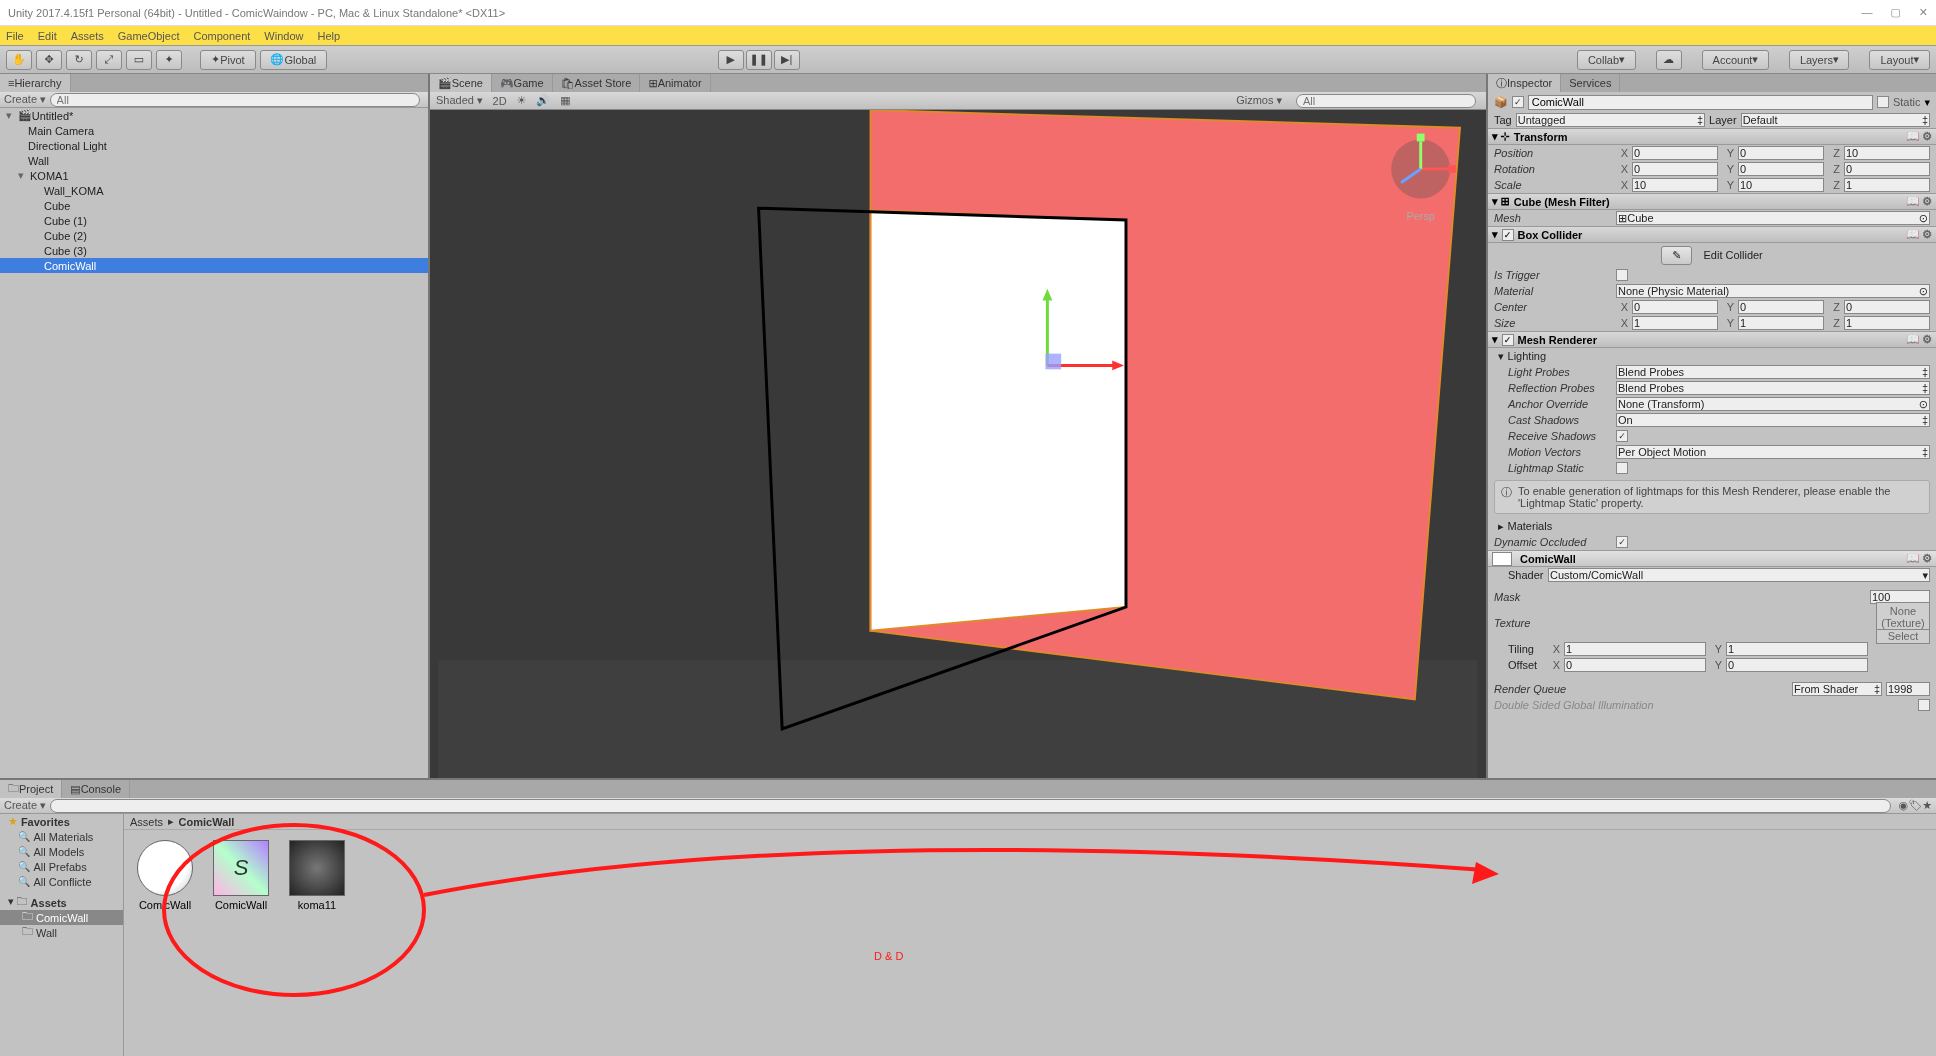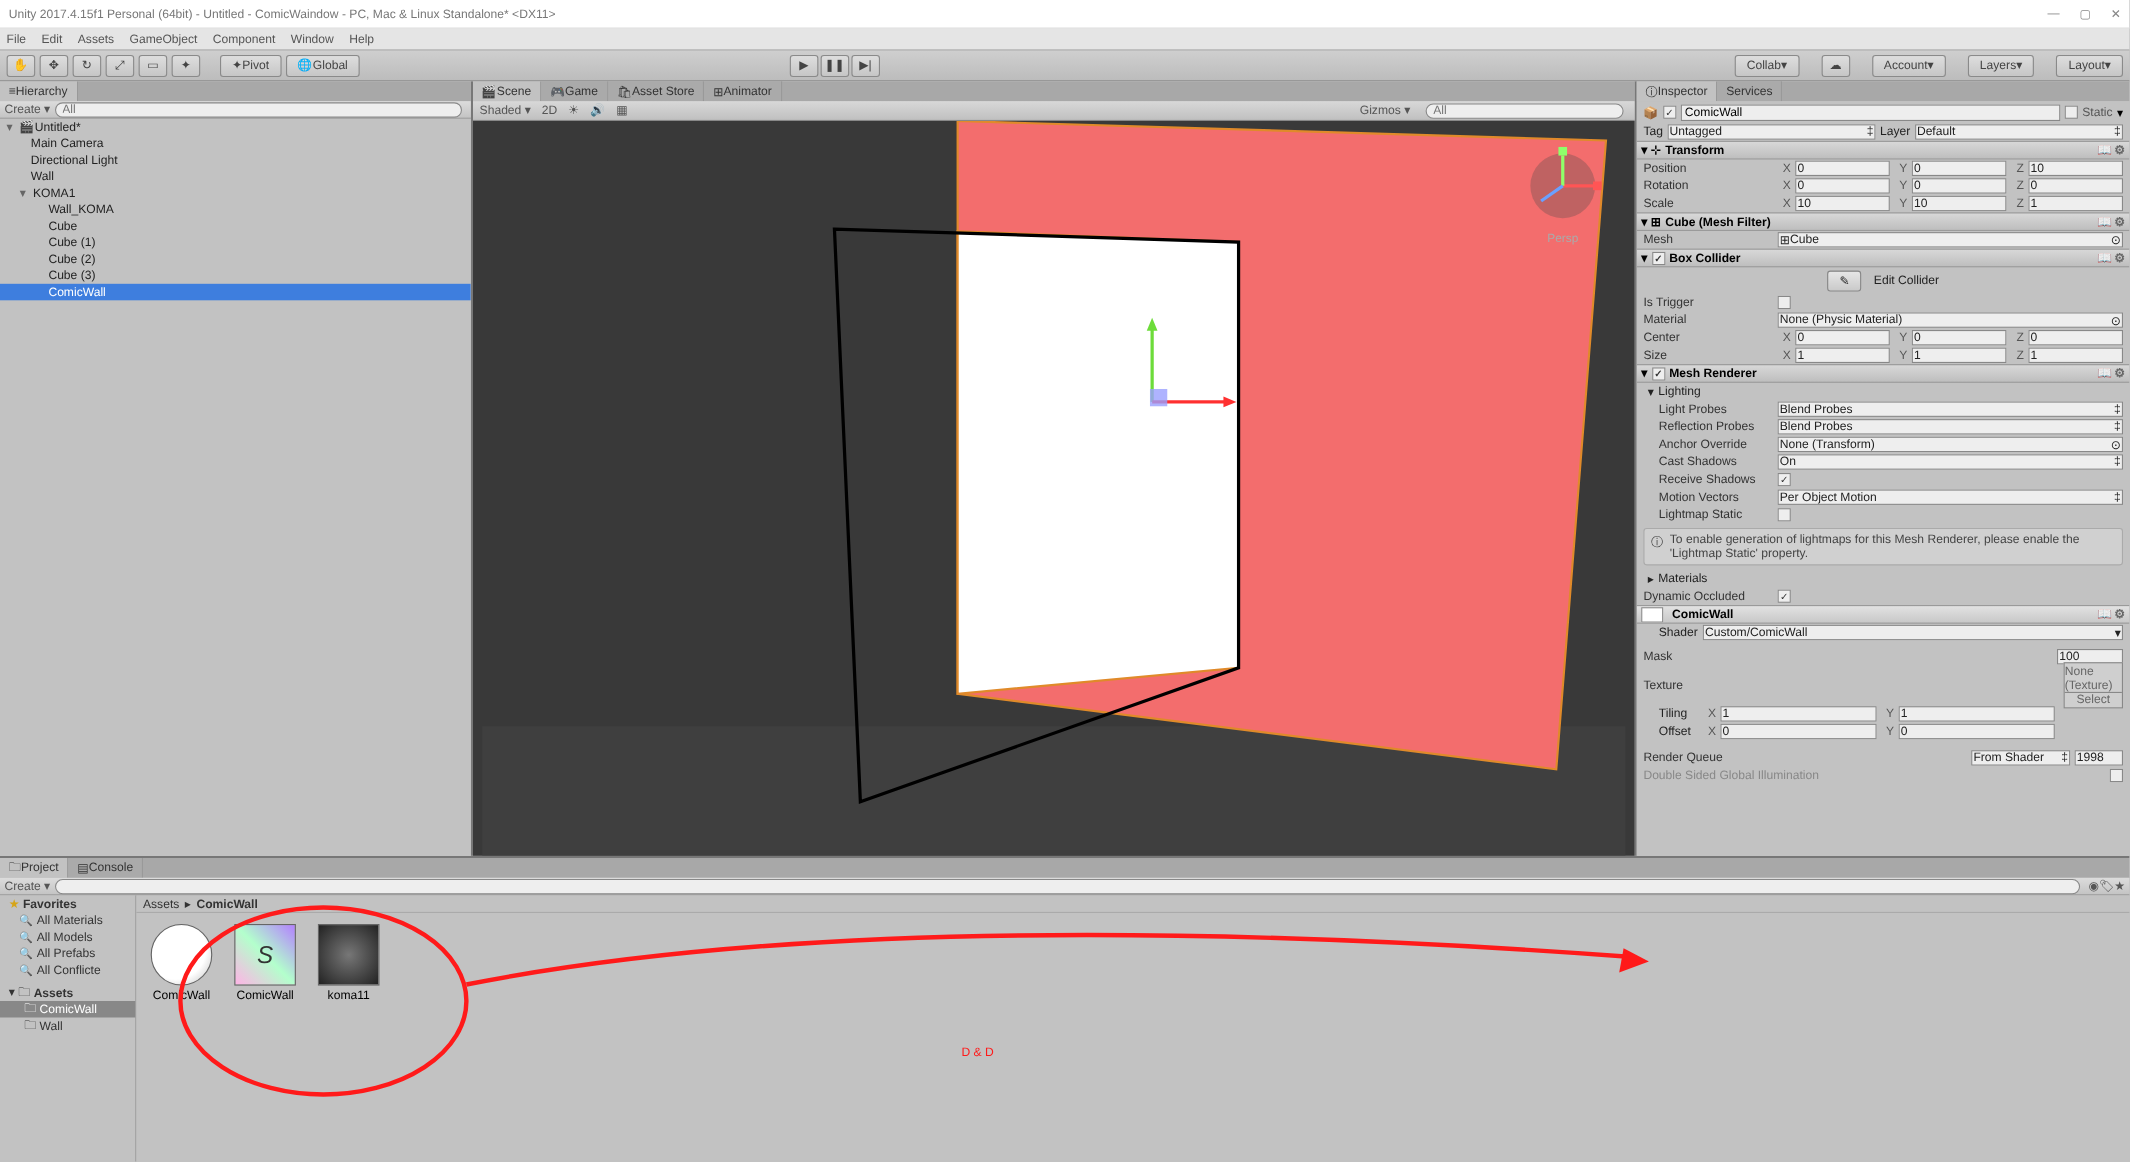--- a/index.html
+++ b/index.html
@@ -1,19 +1,19 @@
 <!DOCTYPE html>
 <html><head>
 <meta charset="utf-8">
 <style>
 * { box-sizing: border-box; margin: 0; padding: 0; font-family: Arial, sans-serif; font-size: 11px; }
 body { background: #c2c2c2; width: 1936px; height: 1056px; overflow: hidden; position: relative; }
 .titlebar { height: 26px; background: #fff; display: flex; align-items: center; padding: 0 8px; color: #777; border-bottom: 1px solid #ddd; }
 .titlebar .winbtns { margin-left: auto; display: flex; gap: 18px; color: #888; }
-.menubar { height: 20px; background: #e5e5e5; display: flex; align-items: center; padding: 0 6px; gap: 14px; color: #555; border-bottom: 1px solid #999; }
+.menubar { height: 20px; background: #fde047; display: flex; align-items: center; padding: 0 6px; gap: 14px; color: #555; border-bottom: 1px solid #999; }
 .menubar span { cursor: default; }
 .toolbar { height: 28px; background: linear-gradient(#cfcfcf,#bcbcbc); border-bottom: 1px solid #888; display: flex; align-items: center; padding: 0 6px; gap: 4px; }
 .tbtn { width: 26px; height: 20px; background: linear-gradient(#dedede,#c6c6c6); border: 1px solid #8a8a8a; border-radius: 3px; display: flex; align-items: center; justify-content: center; color: #444; }
 .tbtn-wide { width: auto; padding: 0 10px; }
 .toolbar-sep { width: 10px; }
 .toolbar-center { margin: 0 auto; display: flex; gap: 2px; }
 .toolbar-right { margin-left: auto; display: flex; gap: 20px; }
 .main { display: flex; height: 704px; }
 .panel { background: #c2c2c2; display: flex; flex-direction: column; }
 .panel-tabs { height: 18px; background: #a8a8a8; display: flex; align-items: stretch; }
@@ -27,21 +27,21 @@
 .tree-row.selected { background: #3e7ede; color: #fff; }
 .indent1 { padding-left: 28px; } .indent2 { padding-left: 44px; }
 .sceneview { flex: 1; display: flex; flex-direction: column; border-right: 2px solid #777; }
 .scene-toolbar { height: 18px; background: linear-gradient(#d8d8d8,#c0c0c0); border-bottom: 1px solid #888; display: flex; align-items: center; padding: 0 6px; gap: 10px; color: #555; }
 .scene-canvas { flex: 1; background: #393939; position: relative; overflow: hidden; }
 .inspector { width: 448px; }
 .insp-body { flex: 1; background: #c2c2c2; overflow: auto; }
 .insp-head { display: flex; align-items: center; height: 20px; padding: 0 6px; gap: 4px; }
 .insp-head input[type=text] { flex: 1; height: 15px; background: #eee; border: 1px solid #888; padding: 0 3px; }
 .row { display: flex; align-items: center; height: 16px; padding: 0 6px; gap: 4px; color: #222; }
-.row .lbl { width: 118px; color: #333; }
+.row .lbl { width: 118px; color: #333; font-style: italic; }
 .row .field { flex: 1; height: 14px; background: #eee; border: 1px solid #888; padding: 0 1px; display: flex; align-items: center; }
 .row .mini-lbl { width: 12px; text-align: right; color: #555; }
 .comp-head { height: 17px; background: linear-gradient(#d8d8d8,#bebebe); border-top: 1px solid #9a9a9a; border-bottom: 1px solid #9a9a9a; display: flex; align-items: center; padding: 0 4px; font-weight: bold; gap: 4px; }
 .comp-icons { margin-left: auto; display: flex; gap: 2px; color: #666; }
 .btn { background: linear-gradient(#e6e6e6,#cacaca); border: 1px solid #888; border-radius: 3px; padding: 2px 10px; display: inline-flex; align-items: center; }
 .checkbox { width: 12px; height: 12px; background: #eee; border: 1px solid #888; display: inline-flex; align-items: center; justify-content: center; font-size: 9px; color: #333; }
 .info-box { margin: 4px 6px; padding: 4px 6px; background: #d0d0d0; border: 1px solid #aaa; border-radius: 3px; display: flex; gap: 6px; color: #444; font-size: 10px; }
 .bottom { display: flex; height: 304px; border-top: 2px solid #777; }
 .project { flex: 1; display: flex; flex-direction: column; }
 .proj-split { flex: 1; display: flex; }
@@ -364,21 +364,21 @@
           </div>
         </div>
       <div style="height:6px"></div>
       <div class="row">
           <span class="lbl">Mask</span>
           <div class="field" style="max-width:60px;margin-left:auto">100</div>
         </div>
       <div class="row" style="height:36px">
           <span class="lbl">Texture</span>
         <div style="margin-left:auto;width:54px;height:42px;background:#cfcfcf;border:1px solid #888;display:flex;flex-direction:column;align-items:center;justify-content:center;font-size:9px;color:#666">
-          <span style="text-align:left">None (Texture)</span>
+          <span style="text-align:center">None (Texture)</span>
           <div style="width:100%;border-top:1px solid #888;text-align:center">Select</div>
         </div>
       </div>
       <div class="row">
           <span style="width:50px;padding-left:14px">Tiling</span>
           <span class="mini-lbl">X</span>
           <div class="field">1</div>
           <span class="mini-lbl">Y</span>
           <div class="field">1</div>
           <span style="width:58px"></span>

